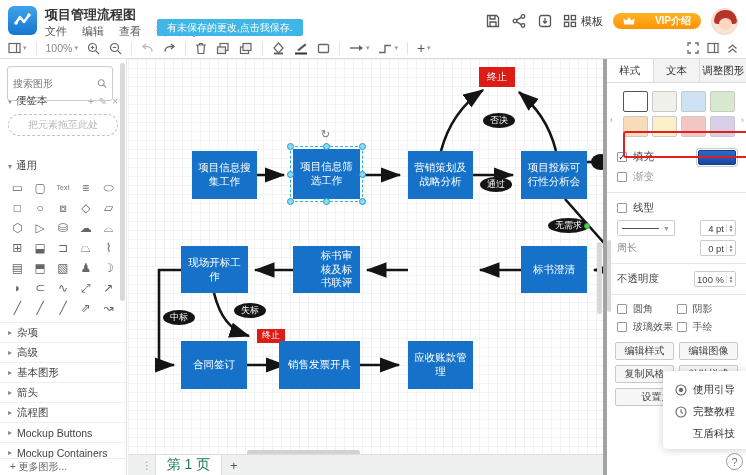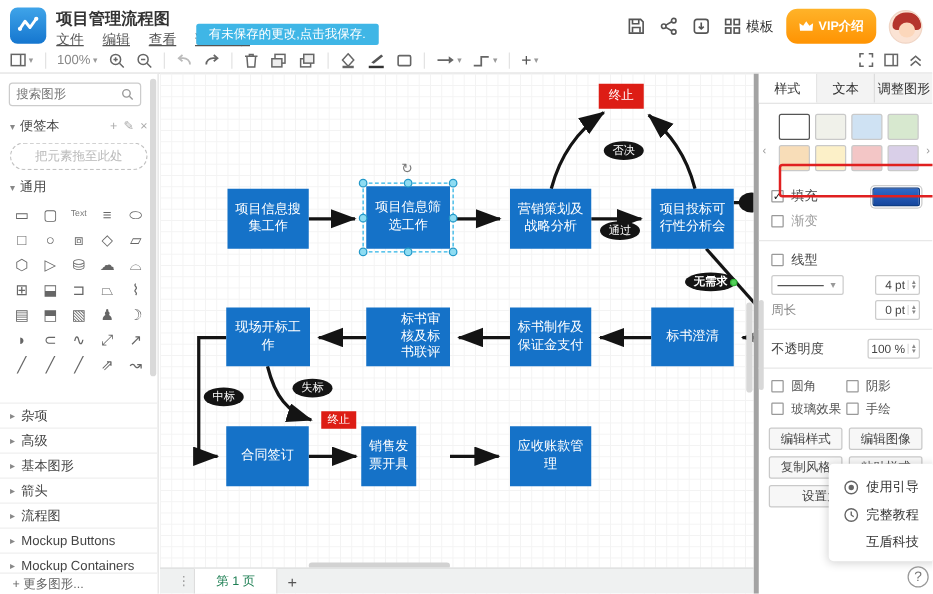--- a/index.html
+++ b/index.html
@@ -6,51 +6,51 @@
   html,body { width:746px; height:475px; overflow:hidden; }
   body { font-family:"Liberation Sans","DejaVu Sans",sans-serif; background:#fff; color:#333; }
   #app { position:relative; width:746px; height:475px; background:#fff; }
 
   
   .topbar { position:absolute; left:0; top:2px; width:746px; height:38px; background:#fff; }
   .logo { position:absolute; left:8px; top:4px; width:29px; height:29px; border-radius:6px;
           background:linear-gradient(180deg,#3fa4e9,#1576cf); display:flex; align-items:center; justify-content:center; }
   .doc-title { position:absolute; left:45px; top:4px; font-size:13px; font-weight:bold; color:#333; }
   .menubar { position:absolute; left:45px; top:22px; display:flex; gap:15px; font-size:11px; color:#555; }
-  .menubar span { cursor:pointer;text-decoration:underline; }
+  .menubar span { cursor:pointer; }
   .notice { position:absolute; left:157px; top:17px; height:17px; background:#3fb6e6; color:#fff;
             font-size:10px; line-height:17px; padding:0 10px; border-radius:2px; white-space:nowrap; }
   .tb-right { position:absolute; right:8px; top:0; height:38px; display:flex; align-items:center; gap:10px; }
   .ic16 { width:16px; height:16px; color:#555; cursor:pointer; }
   .tpl { display:flex; align-items:center; gap:4px; font-size:11px; color:#333; cursor:pointer; }
-  .vip { height:28px; padding:0 10px; border-radius:9px; background:linear-gradient(180deg,#ffb329,#ff9302);
-         color:#fff; font-size:10px; font-weight:bold; display:flex; align-items:center; gap:4px; cursor:pointer;text-align:right; }
+  .vip { height:16px; padding:0 10px; border-radius:9px; background:linear-gradient(180deg,#ffb329,#ff9302);
+         color:#fff; font-size:10px; font-weight:bold; display:flex; align-items:center; gap:20px; cursor:pointer;text-align:right; }
   .avatar { width:27px; height:27px; border-radius:50%; background:#fbe3d4; overflow:hidden; position:relative; border:1px solid #f0d5c5; cursor:pointer; }
   .avatar .hair { position:absolute; left:2px; top:1px; width:23px; height:14px; border-radius:12px 12px 4px 4px; background:#b5342c; }
   .avatar .face { position:absolute; left:7px; top:9px; width:13px; height:12px; border-radius:50%; background:#fcd7bb; }
 
   
   .toolbar { position:absolute; left:0; top:38px; width:746px; height:21px; border-bottom:1px solid #dcdcdc;
              display:flex; align-items:center; padding:0 8px; gap:9px; color:#666; }
   .toolbar .sep { width:1px; height:13px; background:#e3e3e3; }
   .tbi { display:flex; align-items:center; gap:2px; font-size:11px; color:#666; cursor:pointer; }
   .tbi svg { display:block; }
   .caret { font-size:7px; color:#999; }
   .zoomv { font-size:10.5px; color:#888; }
   .tb-mini { margin-left:auto; display:flex; gap:8px; align-items:center; }
 
   
   .sidebar { position:absolute; left:0; top:59px; width:127px; height:416px; background:#fff; border-right:1px solid #e2e2e2; overflow:hidden; }
-  .search { position:absolute; left:7px; top:7px; width:106px; height:19px; border:1px solid #ccc; border-radius:3px;
+  .search { position:absolute; left:7px; top:7px; width:106px; height:35px; border:1px solid #ccc; border-radius:3px;
             display:flex; align-items:center; padding:0 5px; }
   .search input { border:0; outline:0; width:84px; font-size:10px; color:#555; background:transparent; }
   .sb-head { display:flex; align-items:center; font-size:10.5px; color:#444; padding:0 8px; height:20px; }
   .sb-head .arr { font-size:8px; color:#888; margin-right:4px; }
   .sb-tools { margin-left:auto; display:flex; gap:5px; color:#aaa; font-size:10px; }
-  .dropzone { margin:3px 8px 4px; height:22px; border:1px dashed #c3c3c3; border-radius:11px;
+  .dropzone { margin:3px 8px 20px; height:22px; border:1px dashed #c3c3c3; border-radius:11px;
               font-size:10px; color:#b9b9b9; display:flex; align-items:center; justify-content:center; }
   .shape-grid { display:grid; grid-template-columns:repeat(5,1fr); padding:2px 6px; row-gap:1px; }
   .shape-grid span { height:19px; display:flex; align-items:center; justify-content:center; font-size:12px; color:#666; cursor:pointer; }
   .shape-grid .txt { font-size:7px; color:#777; }
   .sections { position:absolute; left:0; top:263px; width:100%; }
   .sec { height:20px; display:flex; align-items:center; padding:0 8px; border-top:1px solid #efefef;
          font-size:10.5px; color:#444; cursor:pointer; }
   .sec .arr { font-size:8px; color:#888; margin-right:5px; }
   .sb-foot { position:absolute; left:0; bottom:0; width:100%; height:17px; background:#fff; border-top:1px solid #eee;
              font-size:10px; color:#666; display:flex; align-items:center; padding:0 10px; cursor:pointer; }
@@ -69,21 +69,21 @@
   .sel-box { position:absolute; left:162px; top:87px; width:73px; height:56px; border:1px dashed #2ab3e6; pointer-events:none; }
   .handle { position:absolute; width:7px; height:7px; border-radius:50%; background:#8edcf2; border:1px solid #2399c9; }
   .rotator { position:absolute; left:193px; top:69px; font-size:11px; color:#777; }
   .gdot { position:absolute; width:6px; height:6px; border-radius:50%; background:#52d058; border:1px solid #2fae36; }
   .hscroll { position:absolute; left:119px; top:391px; width:113px; height:5px; background:#d2d2d2; border-radius:3px; }
   .vscroll { position:absolute; right:1px; top:183px; width:5px; height:72px; background:#d8d8d8; border-radius:3px; }
   .cv-foot { position:absolute; left:0; bottom:0; width:100%; height:21px; background:#eff1f1; border-top:1px solid #ddd;
              display:flex; align-items:center; }
   .grip { color:#999; font-size:10px; margin-left:14px; letter-spacing:-1px; }
   .page-tab { width:67px; height:21px; background:#fff; border-left:1px solid #ddd; border-right:1px solid #ddd;
-              margin-left:4px; font-size:10px; color:#1c7e52; display:flex; align-items:center; justify-content:center; cursor:pointer; }
+              margin-left:4px; font-size:14px; color:#1c7e52; display:flex; align-items:center; justify-content:center; cursor:pointer; }
   .add-page { margin-left:8px; font-size:13px; color:#555; cursor:pointer; }
 
   
   .rpanel { position:absolute; left:603px; top:59px; width:143px; height:416px; background:#fff; border-left:4px solid #a3a3a3; }
   .rtabs { display:flex; height:24px; border-bottom:1px solid #ddd; }
   .rtab { flex:1; font-size:10.5px; color:#333; display:flex; align-items:center; justify-content:center;
           background:#f3f3f3; border-right:1px solid #ddd; cursor:pointer; white-space:nowrap; overflow:hidden; }
   .rtab.active { background:#fff; }
   .swatch-wrap { position:relative; padding:8px 14px 6px 16px; }
   .swatch-grid { display:grid; grid-template-columns:repeat(4,25px); gap:4px; }
@@ -396,37 +396,36 @@
         <path d="M393,211 H352" marker-end="url(#ah)"></path>
         <path d="M280,211 H239" marker-end="url(#ah)"></path>
         <path d="M165,211 H127" marker-end="url(#ah)"></path>
         <path d="M53,211 H31 V306 H46" marker-end="url(#ah)"></path>
         <path d="M86,234 C92,258 102,271 121,277" marker-end="url(#ah)"></path>
         <path d="M119,306 H157" marker-end="url(#ah)"></path>
         <path d="M232,306 H271" marker-end="url(#ah)"></path>
       </g>
     </svg>
 
-    <div class="node" style="left:54px;top:92px;width:65px;height:48px;">项目信息搜集工作</div>
+    <div class="node" style="left:64px;top:92px;width:65px;height:48px;">项目信息搜集工作</div>
     <div class="node" style="left:165px;top:90px;width:67px;height:50px;">项目信息筛选工作</div>
     <div class="node" style="left:280px;top:92px;width:65px;height:48px;">营销策划及战略分析</div>
     <div class="node" style="left:393px;top:92px;width:66px;height:48px;">项目投标可行性分析会</div>
     <div class="node red" style="left:351px;top:8px;width:36px;height:20px;">终止</div>
     <div class="node" style="left:393px;top:187px;width:66px;height:47px;">标书澄清</div>
-    <div class="node" style="left:280px;top:187px;width:65px;height:47px;">标书制作及保证金支付</div>
     <div class="node" style="left:165px;top:187px;width:67px;height:47px;padding-left:24px;">标书审核及标书联评</div>
     <div class="node" style="left:53px;top:187px;width:67px;height:47px;">现场开标工作</div>
     <div class="node red" style="left:129px;top:270px;width:28px;height:14px;font-size:9px;padding:1px;">终止</div>
     <div class="node" style="left:53px;top:282px;width:66px;height:48px;">合同签订</div>
-    <div class="node" style="left:161px;top:282px;width:44px;height:48px;">销售发票开具</div>
+    <div class="node" style="left:151px;top:282px;width:81px;height:48px;">销售发票开具</div>
     <div class="node" style="left:280px;top:282px;width:65px;height:48px;">应收账款管理</div>
 
     <div class="elabel" style="left:352px;top:118px;">通过</div>
     <div class="elabel" style="left:355px;top:54px;">否决</div>
-    <div class="elabel" style="left:420px;top:159px;font-weight:bold;">无需求</div>
+    <div class="elabel" style="left:420px;top:159px;">无需求</div>
     <span class="gdot" style="left:456px;top:164px;"></span>
     <div class="elabel" style="left:35px;top:251px;">中标</div>
     <div class="elabel" style="left:106px;top:244px;">失标</div>
     <div class="elabel" style="left:463px;top:95px;width:20px;height:16px;"></div>
 
     <div class="sel-box"></div>
     <span class="handle" style="left:159px;top:84px;"></span>
     <span class="handle" style="left:195px;top:84px;"></span>
     <span class="handle" style="left:231px;top:84px;"></span>
     <span class="handle" style="left:159px;top:112px;"></span>

